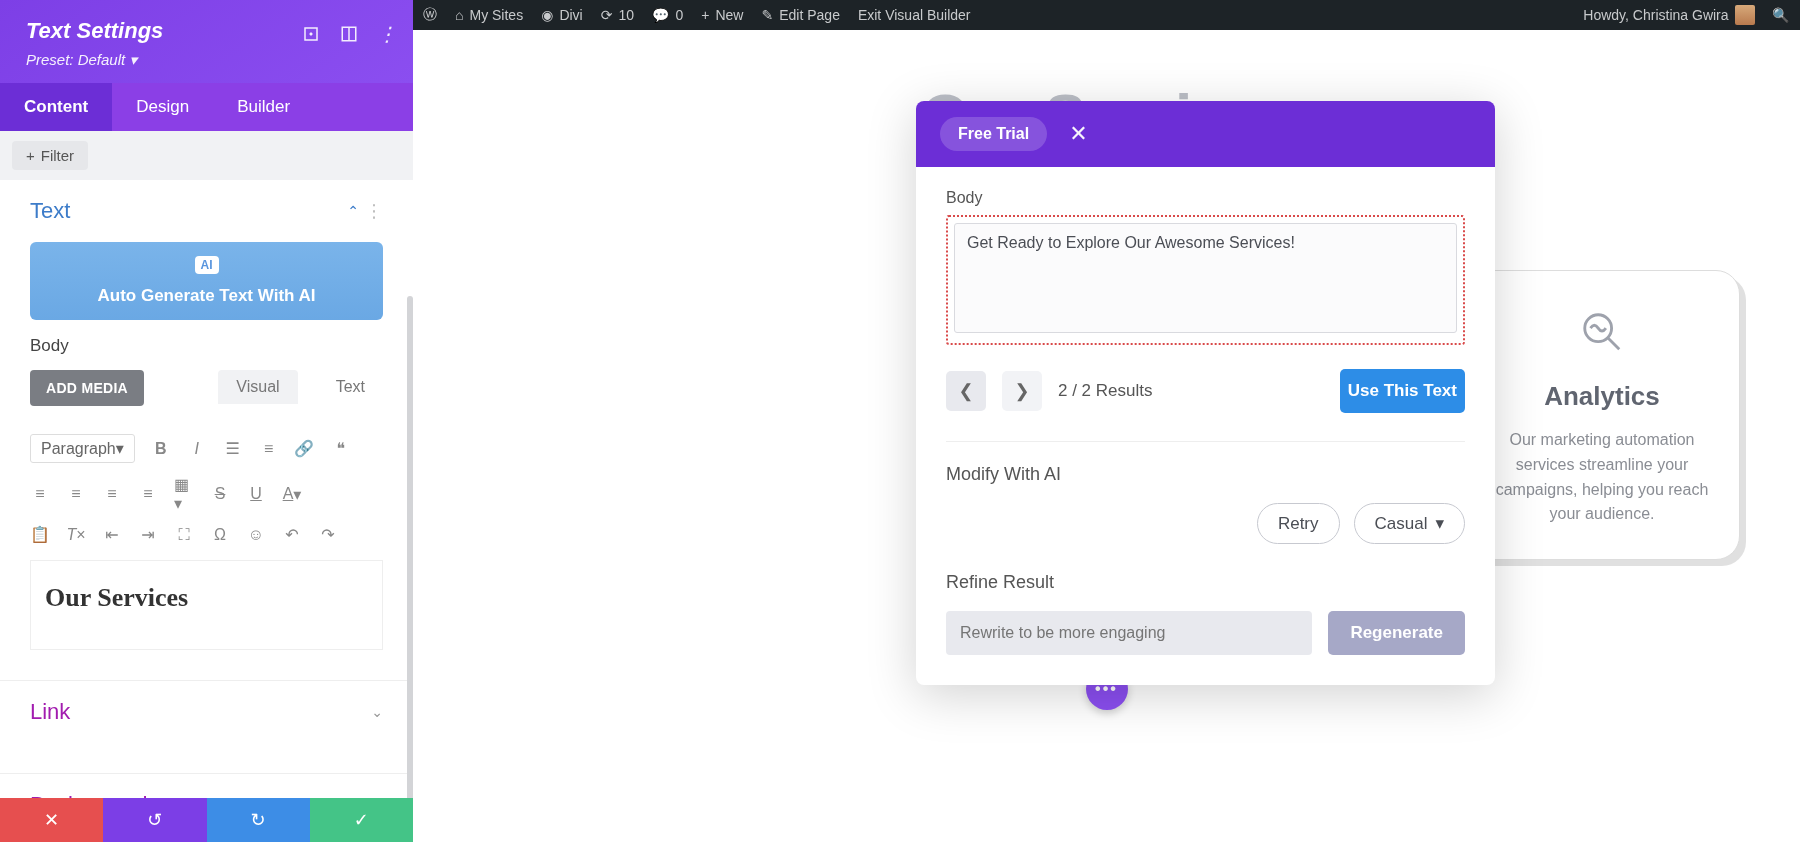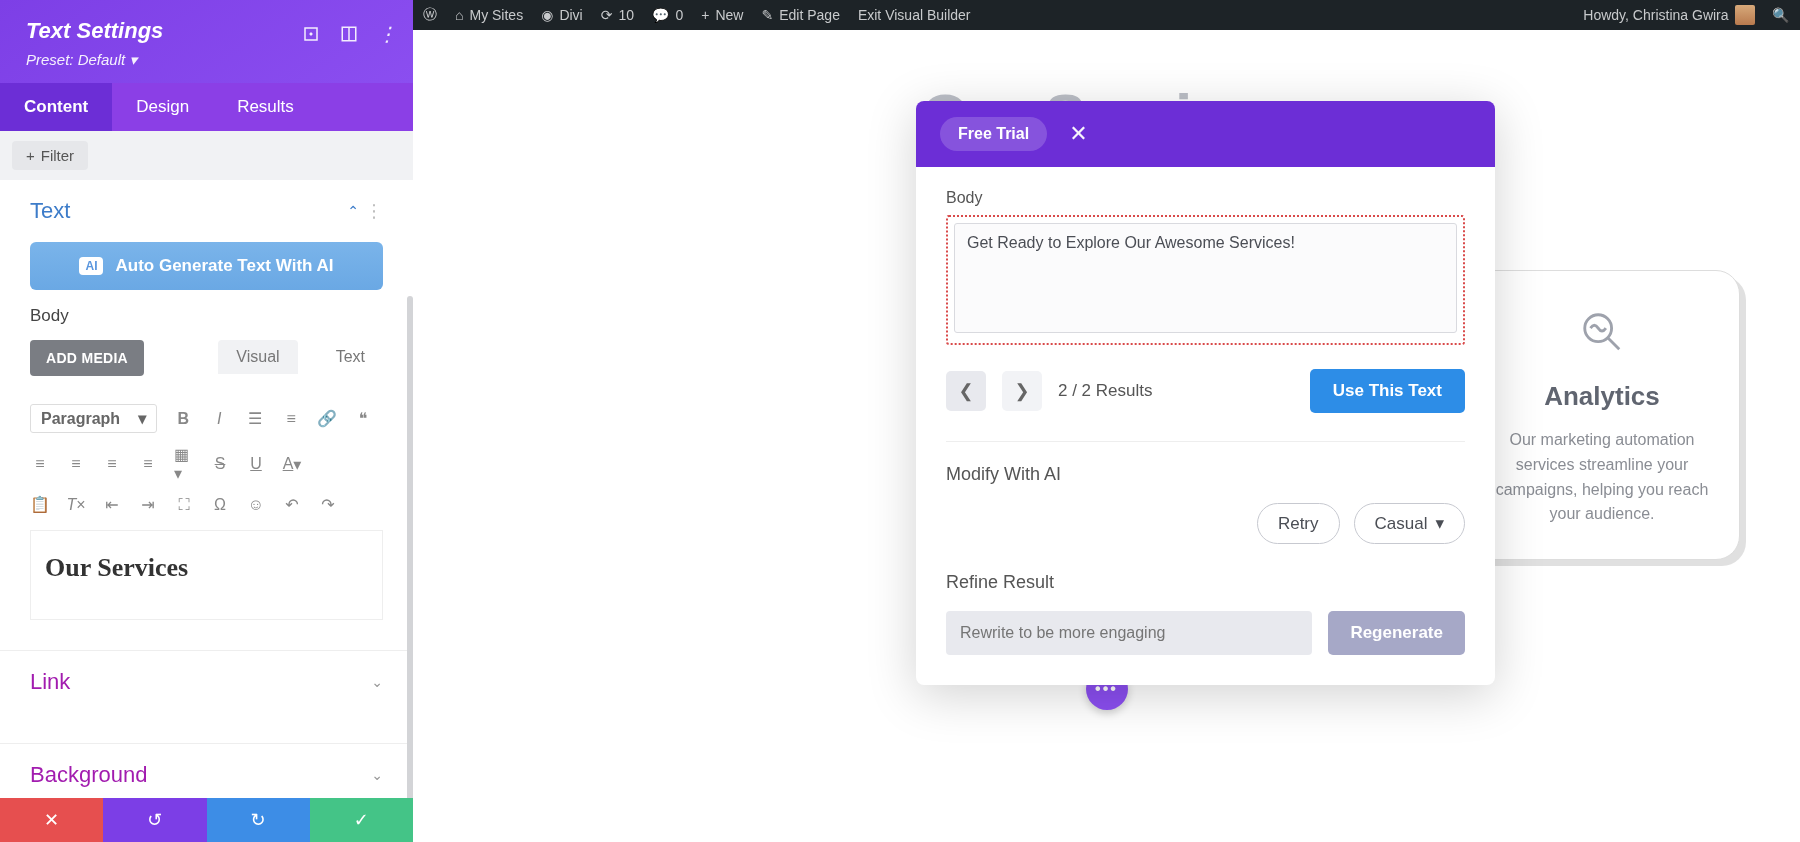--- a/index.html
+++ b/index.html
@@ -25,32 +25,32 @@
 
   .sections { flex: 1; overflow: auto; position: relative; }
   .sec-head { display:flex; align-items:center; justify-content:space-between; padding:18px 30px; cursor:pointer; }
   .sec-title { font-size: 22px; color: #3d7cc9; font-weight: 500; }
   .sec-title.link { color:#a21caf; }
   .sec-ctl { display:flex; gap:6px; align-items:center; }
   .chev { color:#3d7cc9; font-size:14px; }
   .chev.grey { color:#999; }
   .vdots { color:#bbb; font-size:18px; }
 
-  .ai-btn { margin: 0 30px 16px; background: linear-gradient(#7ab4ea, #6aa8e4); color:#fff; border-radius:6px; padding:14px; display:flex; align-items:center; justify-content:center; gap:12px; font-size:17px; font-weight:600; cursor:pointer; }
+  .ai-btn { margin: 0 30px 16px; background: linear-gradient(#7ab4ea, #6aa8e4); color:#fff; border-radius:6px; padding:14px; display:flex; align-items:center; justify-content:center; gap:12px; font-size:17px; font-weight:600; cursor:pointer;flex-direction:column; }
   .ai-badge { background:#fff; color:#5a96de; font-size:12px; font-weight:700; padding:2px 6px; border-radius:4px; }
 
   .body-lbl { padding: 0 30px; font-size:17px; color:#444; margin-bottom:14px; }
   .media-btn { margin: 0 30px 12px; display:inline-block; background:#7a7d83; color:#fff; font-size:14px; font-weight:700; padding:10px 16px; border-radius:4px; cursor:pointer; letter-spacing:.3px; }
   .ed-switch { float:right; display:flex; gap:20px; margin-right:30px; }
   .ed-switch span { background:#f1f2f4; padding:8px 18px; border-radius:4px 4px 0 0; font-size:16px; color:#777; cursor:pointer; }
   .ed-switch span:last-child { background:transparent; }
 
   .toolbar { clear:both; padding: 10px 30px 0; }
   .tb-row { display:flex; align-items:center; gap:16px; padding:6px 0; color:#888; font-size:16px; }
-  .para-sel { border:1px solid #ddd; padding:4px 10px; border-radius:3px; display:inline-flex; align-items:center; gap:18px; color:#666; cursor:pointer;font-weight:bold; }
+  .para-sel { border:1px solid #ddd; padding:4px 10px; border-radius:3px; display:inline-flex; align-items:center; color:#666; cursor:pointer; }
   .tico { cursor:pointer; display:inline-flex; width:20px; justify-content:center; }
 
   .editor-box { margin:10px 30px 0; border:1px solid #eee; padding:22px 14px 36px; }
   .editor-box h2 { font-family: Georgia, serif; font-size:26px; font-weight:700; color:#333; }
 
   .divider { height:1px; background:#eee; margin:30px 0 0; }
   .bottom-actions { position:absolute; bottom:0; left:0; width:413px; height:44px; display:flex; }
   .ba { flex:1; display:flex; align-items:center; justify-content:center; color:#fff; cursor:pointer; font-size:18px; }
   .ba.red { background:#e64f4f; }
   .ba.purple { background:#7c3ee6; }
@@ -93,21 +93,21 @@
 
   .m-body { padding:22px 30px 30px; }
   .m-label { font-size:16px; color:#555; margin-bottom:8px; }
   .result-box { border:2px dotted #d94a4a; padding:6px; border-radius:3px; }
   .result-ta { width:100%; height:110px; resize:none; border:1px solid #d9dadf; border-radius:3px; padding:10px 12px; font-size:16px; color:#4b4e55; font-family:inherit; background:#fbfbfc; }
 
   .nav-row { display:flex; align-items:center; gap:16px; margin-top:24px; }
   .arrow-btn { width:40px; height:40px; background:#e8e9ee; border-radius:5px; display:flex; align-items:center; justify-content:center; cursor:pointer; color:#666; font-size:18px; }
   .nav-row .count { font-size:17px; color:#555; }
   .nav-row .spacer { flex:1; }
-  .use-btn { background:#2d8de7; color:#fff; padding:12px 23px; border-radius:5px; font-size:17px; font-weight:600; cursor:pointer; }
+  .use-btn { background:#2d8de7; color:#fff; padding:12px 8px; border-radius:5px; font-size:17px; font-weight:600; cursor:pointer; }
 
   .m-hr { height:1px; background:#eee; margin:28px 0 22px; }
   .m-section { font-size:18px; color:#555; margin-bottom:18px; }
 
   .chips-row { display:flex; justify-content:flex-end; gap:14px; }
   .chip { border:1px solid #c7c9d0; padding:9px 20px; border-radius:22px; font-size:17px; color:#4b4e55; cursor:pointer; display:flex; align-items:center; gap:8px; }
 
   .refine-row { display:flex; gap:16px; margin-top:14px; }
   .refine-row input { flex:1; background:#e8e9ee; border:none; border-radius:4px; padding:12px 14px; font-size:16px; color:#777; outline:none; }
   .regen-btn { background:#a6a8c7; color:#fff; padding:12px 22px; border-radius:5px; font-size:17px; font-weight:600; cursor:pointer; }
@@ -134,21 +134,21 @@
             <line x1="12" y1="3" x2="12" y2="21" stroke-width="2"></line>
           </svg>
         </div>
       <div class="head-ico dots3">⋮</div>
     </div>
   </div>
 
   <div class="tabs">
     <div class="tab active">Content</div>
     <div class="tab">Design</div>
-    <div class="tab">Results</div>
+    <div class="tab">Builder</div>
   </div>
 
   <div class="searchbar">
     <div class="filter-btn">
         <span>+</span>
         <span>Filter</span>
       </div>
   </div>
 
   <div class="sections">

